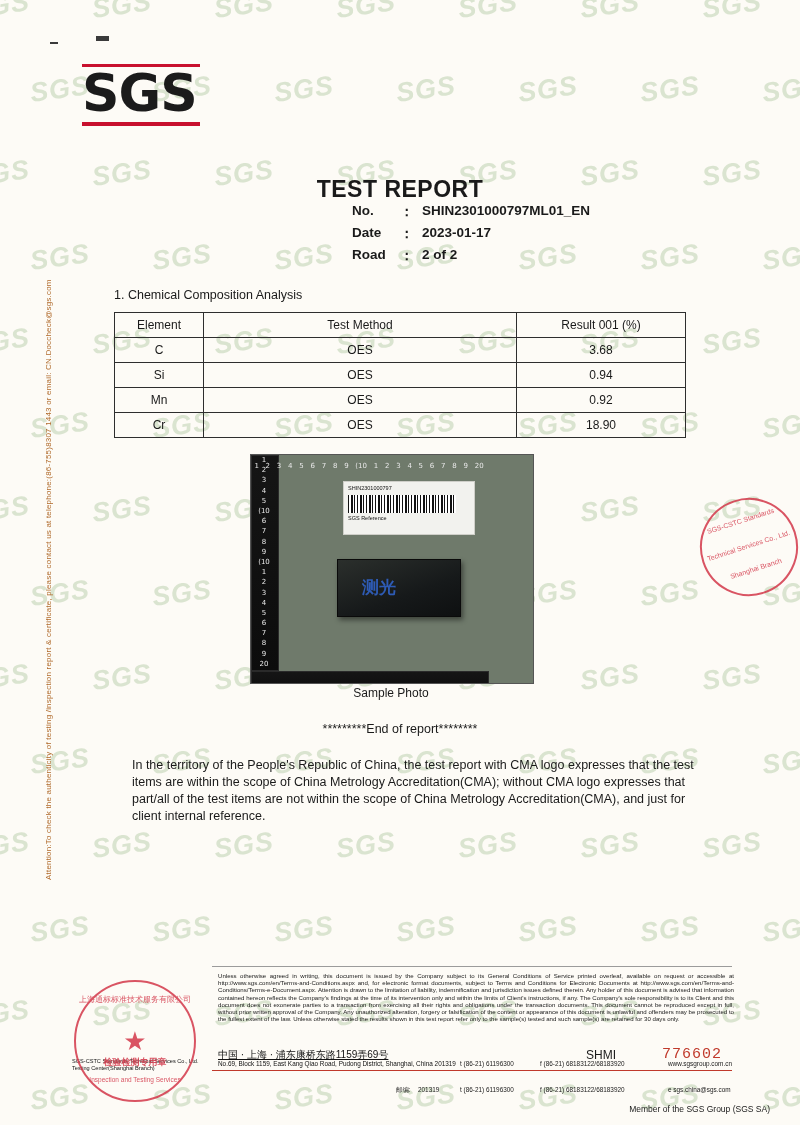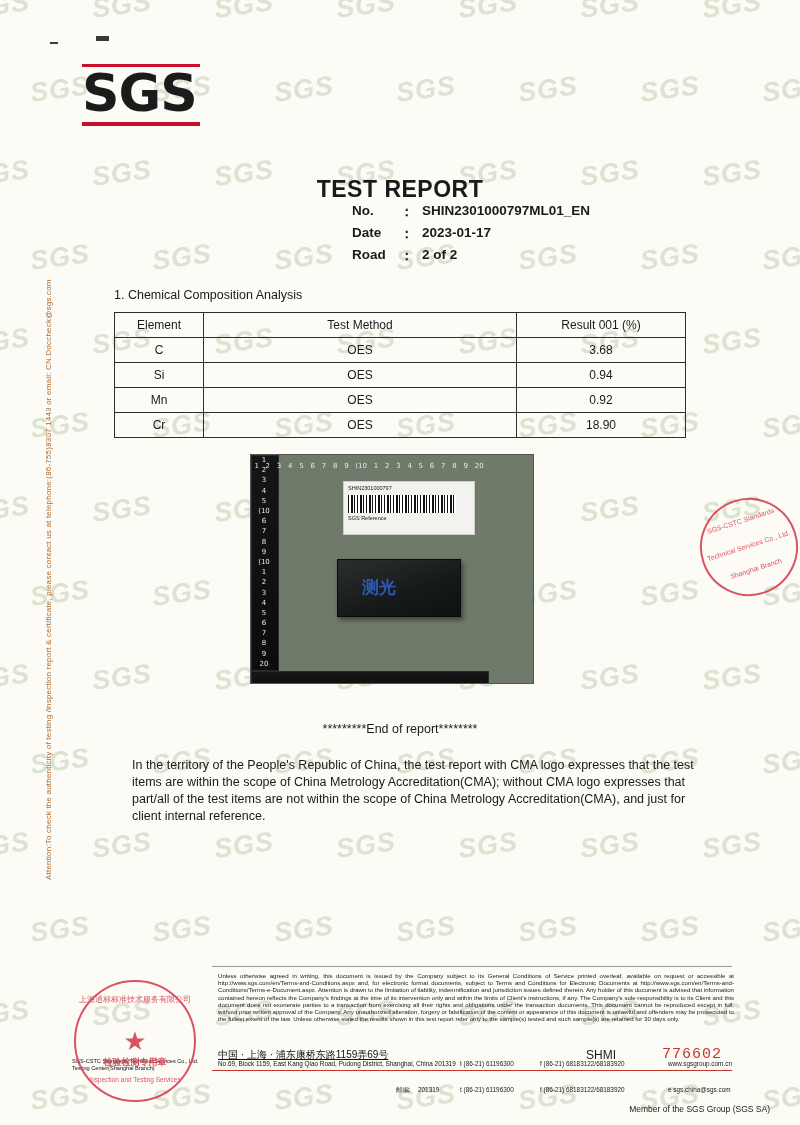--- a/index.html
+++ b/index.html
@@ -571,20 +571,21 @@
     </div>
     <div id="label-tag">
       <div>SHIN2301000797</div>
       <div id="barcode"></div>
       <div style="margin-top:2px;">SGS Reference</div>
     </div>
     <div id="specimen">
       <span class="mark">测光</span>
     </div>
   </div>
+  <div id="photo-caption">Sample Photo</div>
 
   <div id="end-of-report">*********End of report********</div>
 
   <div id="cma-note">In the territory of the People's Republic of China, the test report with CMA logo expresses that the test items are within the scope of China Metrology Accreditation(CMA); without CMA logo expresses that part/all of the test items are not within the scope of China Metrology Accreditation(CMA), and just for client internal reference.</div>
 
   <div class="stamp" id="stamp-right">
     <div class="st-txt" style="top:16px;">SGS-CSTC Standards</div>
     <div class="st-txt" style="top:42px;">Technical Services Co., Ltd.</div>
     <div class="st-txt" style="top:66px;">Shanghai Branch</div>
   </div>

